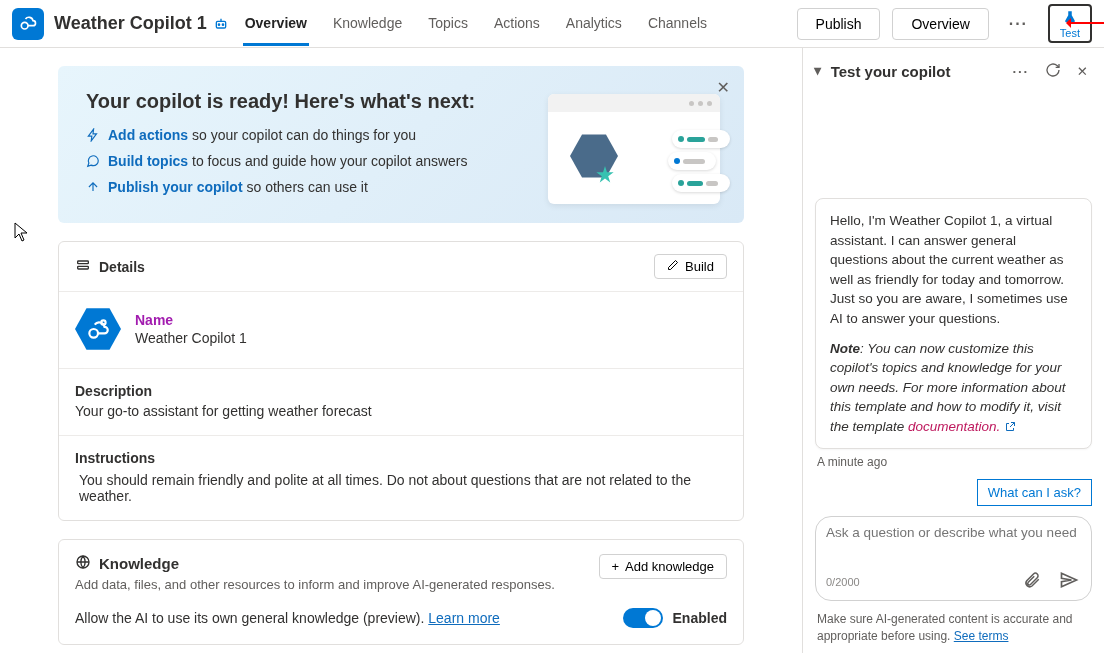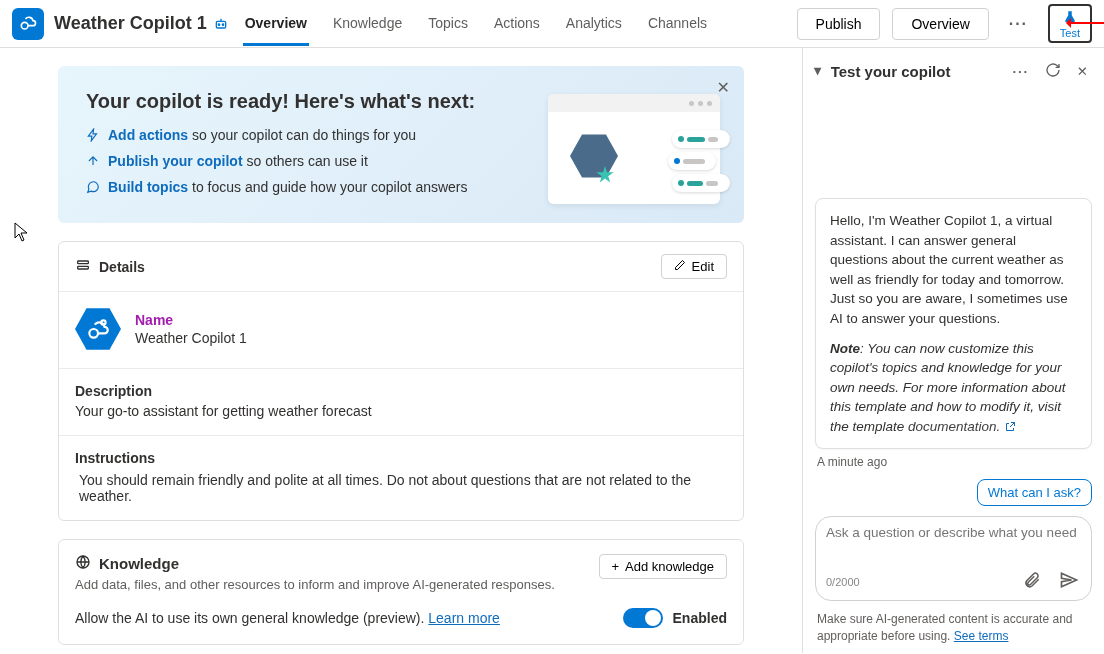--- a/index.html
+++ b/index.html
@@ -64,24 +64,24 @@
 .toggle { width:40px; height:20px; background:#0078d4; border-radius:10px; position:relative; cursor:pointer; }
 .toggle::after { content:''; position:absolute; right:2px; top:2px; width:16px; height:16px; background:#fff; border-radius:50%; }
 
 .side-head { display:flex; align-items:center; gap:8px; padding: 10px 12px; }
 .side-head .caret { transform: rotate(90deg); font-size:10px; color:#605e5c;}
 .side-head .title { font-weight:600; font-size:15px; flex:1; }
 .side-head button { background:none; border:none; cursor:pointer; color:#605e5c; padding:4px; font-family:inherit; }
 .chat-scroll { flex:1; overflow-y:auto; padding: 0 12px; display:flex; flex-direction:column; }
 .chat-pad{ flex:1; }
 .bubble { background:#fff; border:1px solid #e1dfdd; border-radius:8px; padding:12px 14px; font-size:13.5px; line-height:1.45; box-shadow:0 1px 2px rgba(0,0,0,0.04); }
-.bubble a { color:#404040; text-decoration:none; }
+.bubble a { color:#be185d; text-decoration:none; }
 .timestamp { font-size:12px; color:#605e5c; margin:6px 0 10px 2px; }
 .chip-row { display:flex; justify-content:flex-end; margin-bottom:10px; }
-.chip { border:1px solid #0078d4; color:#0078d4; background:#fff; border-radius:8px; padding:5px 10px; font-size:13px; cursor:pointer; font-family:inherit; }
+.chip { border:1px solid #0078d4; color:#0078d4; background:#fff; border-radius:0; padding:5px 10px; font-size:13px; cursor:pointer; font-family:inherit; }
 .input-box { border:1px solid #d1d1d1; border-radius:16px; margin: 0 12px; padding:8px 10px 4px; }
 .input-box textarea { width:100%; border:none; outline:none; resize:none; font-family:inherit; font-size:13.5px; height:38px; color:#323130; }
 .input-foot { display:flex; align-items:center; justify-content:space-between; margin-top:2px; }
 .char-count { font-size:11px; color:#8a8886; }
 .input-actions { display:flex; gap:14px; }
 .input-actions button { background:none; border:none; cursor:pointer; color:#605e5c; font-size:16px; padding:2px; font-family:inherit; }
 .footer-note { font-size:12px; color:#605e5c; padding: 10px 14px 8px; line-height:1.4; }
 .footer-note a { color:#0f6cbd; text-decoration:underline; }
 .cursor-arrow { position:fixed; top:222px; left:14px; pointer-events:none;}
 .ri-icon { color:#0f6cbd; display:inline-flex; }
@@ -143,32 +143,32 @@
             <span class="ri-icon">
                 <svg width="14" height="14" viewBox="0 0 24 24" fill="none" stroke="currentColor" stroke-width="2">
                   <path d="M13 2 4 14h6l-1 8 9-12h-6z"></path>
                 </svg>
               </span>
             <span><a href="#">Add actions</a><span> so your copilot can do things for you</span></span>
           </li>
           <li>
             <span class="ri-icon">
                 <svg width="14" height="14" viewBox="0 0 24 24" fill="none" stroke="currentColor" stroke-width="2">
+                  <path d="M21 11.5a8.38 8.38 0 0 1-8.5 8.5 8.5 8.5 0 0 1-3.9-.9L3 21l1.9-5.6A8.5 8.5 0 1 1 21 11.5z"></path>
+                </svg>
+              </span>
+            <span><a href="#">Build topics</a><span> to focus and guide how your copilot answers</span></span>
+          </li>
+          <li>
+            <span class="ri-icon">
+                <svg width="14" height="14" viewBox="0 0 24 24" fill="none" stroke="currentColor" stroke-width="2">
                   <path d="M12 19V5M5 12l7-7 7 7"></path>
                 </svg>
               </span>
             <span><a href="#">Publish your copilot</a><span> so others can use it</span></span>
-          </li>
-          <li>
-            <span class="ri-icon">
-                <svg width="14" height="14" viewBox="0 0 24 24" fill="none" stroke="currentColor" stroke-width="2">
-                  <path d="M21 11.5a8.38 8.38 0 0 1-8.5 8.5 8.5 8.5 0 0 1-3.9-.9L3 21l1.9-5.6A8.5 8.5 0 1 1 21 11.5z"></path>
-                </svg>
-              </span>
-            <span><a href="#">Build topics</a><span> to focus and guide how your copilot answers</span></span>
           </li>
         </ul>
       </div>
       <div class="ready-illustration">
         <div class="bar">
             <span></span>
             <span></span>
             <span></span>
           </div>
         <div class="hex"></div>
@@ -197,21 +197,21 @@
           <span><svg width="16" height="16" viewBox="0 0 24 24" fill="none" stroke="currentColor" stroke-width="2">
                 <rect x="4" y="6" width="16" height="4" rx="1"></rect>
                 <rect x="4" y="14" width="16" height="4" rx="1"></rect>
               </svg></span>
           <span>Details</span>
         </div>
         <button class="btn-sm">
           <span><svg width="12" height="12" viewBox="0 0 24 24" fill="none" stroke="currentColor" stroke-width="2">
                 <path d="M17 3l4 4L7 21H3v-4z"></path>
               </svg></span>
-          <span>Edit</span>
+          <span>Build</span>
         </button>
       </div>
       <div class="details-row">
         <div class="icon-block">
           <div class="hex-icon">
             <svg width="26" height="26" viewBox="0 0 24 24" fill="none" stroke="#fff" stroke-width="2">
                 <circle cx="8" cy="16" r="4"></circle>
                 <path d="M12 16h6a3 3 0 0 0 0-6 5 5 0 0 0-9-2"></path>
                 <circle cx="17" cy="6" r="2"></circle>
               </svg>

